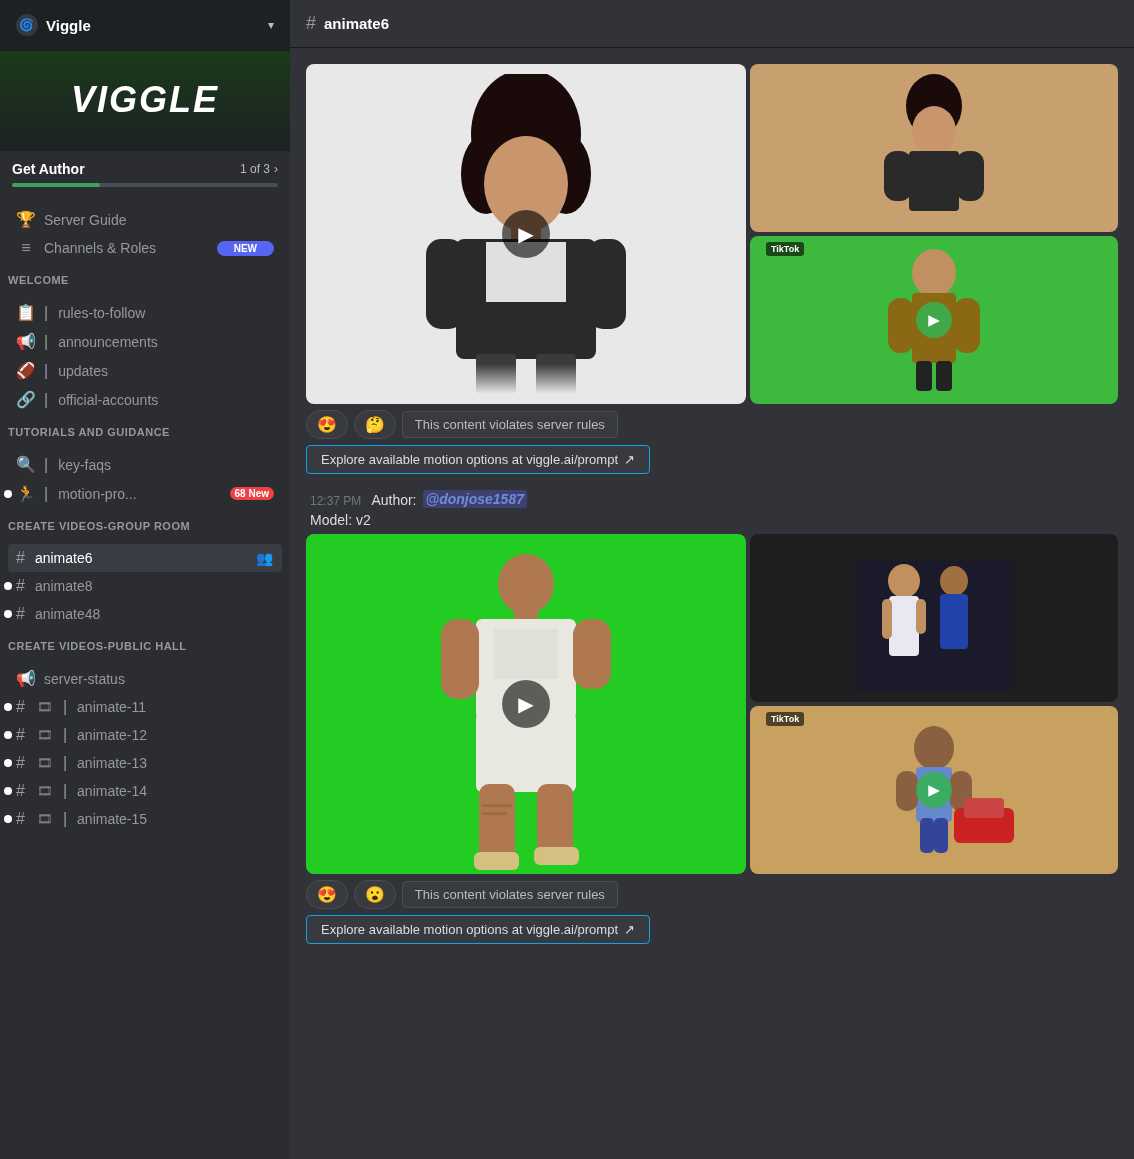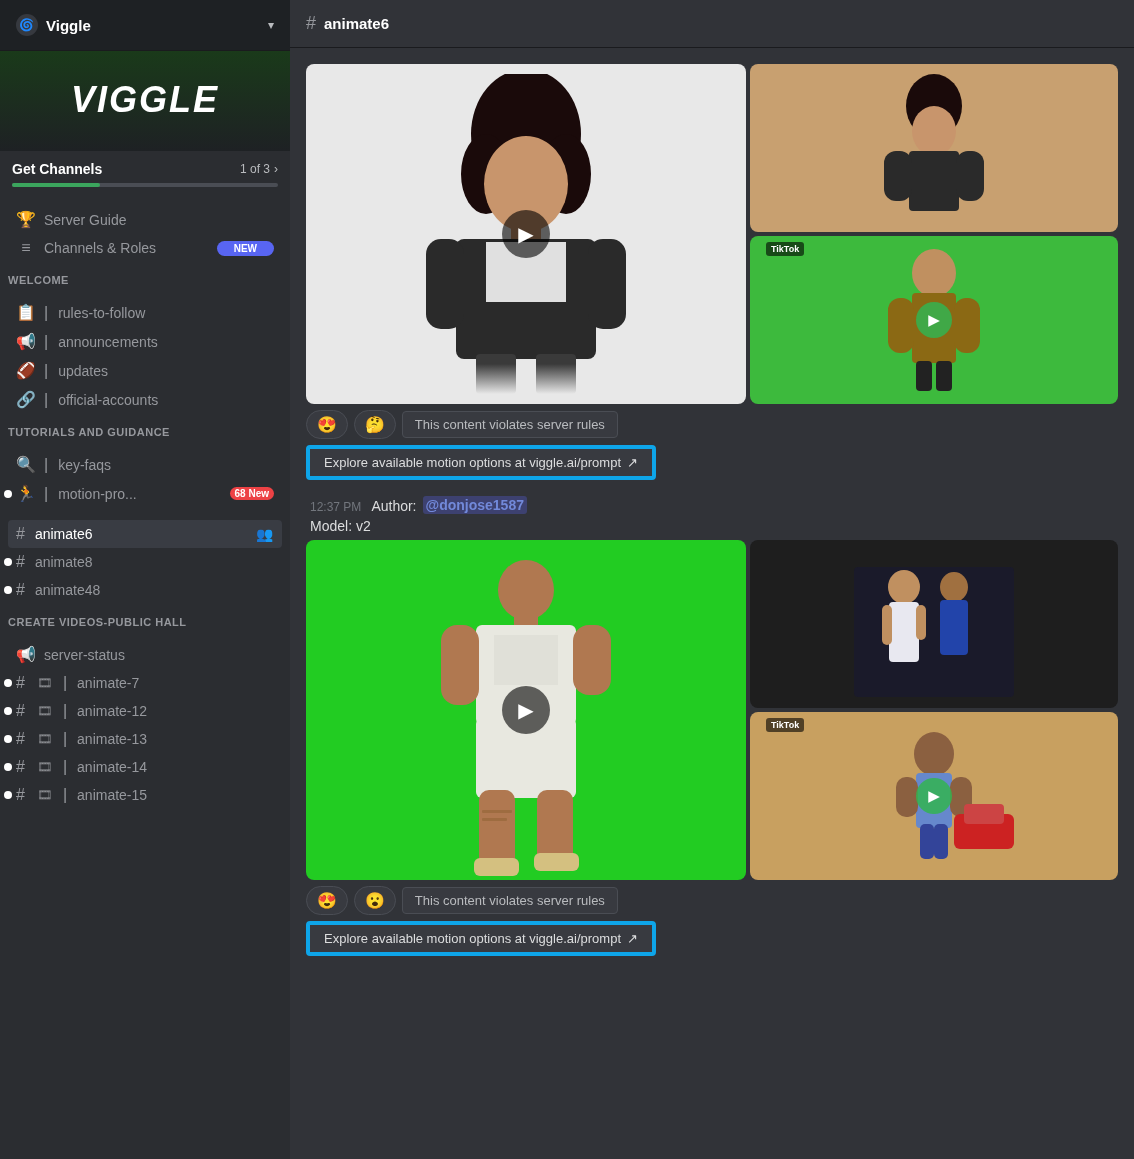--- a/index.html
+++ b/index.html
@@ -221,33 +221,33 @@
       background: #383a40;
       border: 1px solid #4a4d54;
       border-radius: 4px;
       padding: 5px 12px;
       cursor: pointer;
       color: #b9bbbe;
       font-size: 13px;
     }
     .explore-btn {
       background: #383a40;
-      border: 4px solid #0ea5e9;
+      border: 1px solid #0ea5e9;
       border-radius: 4px;
       padding: 6px 14px;
       cursor: pointer;
       color: #dcddde;
       font-size: 13px;
       display: flex;
       align-items: center;
       gap: 6px;
       width: fit-content;
     }
     .message-timestamp { color: #72767d; font-size: 12px; margin-right: 4px; }
-    .mention { background: rgba(88,101,242,0.3); color: #7289da; padding: 1px 3px; border-radius: 3px; font-weight: 600; }
+    .mention { background: rgba(88,101,242,0.3); color: #7289da; padding: 1px 3px; border-radius: 3px; font-weight: 600; font-style: italic; }
     .message-info { display: flex; gap: 4px; flex-direction: column; padding-left: 4px; }
 
     .tiktok-badge {
       position: absolute;
       top: 6px;
       left: 16px;
       background: rgba(0,0,0,0.6);
       color: #fff;
       font-size: 9px;
       padding: 2px 5px;
@@ -291,21 +291,21 @@
   </div>
 
   <div class="viggle-banner">
     <div class="viggle-logo-text">
       <span class="v-special">V</span>IGGLE
     </div>
   </div>
 
   <div class="get-started-section">
     <div class="get-started-header">
-      <span class="get-started-title">Get Channels</span>
+      <span class="get-started-title">Get Author</span>
       <span class="get-started-count">
         <span>1 of 3</span>
         <span>›</span>
       </span>
     </div>
     <div class="progress-bar-bg">
       <div class="progress-bar-fill"></div>
     </div>
   </div>
 
@@ -354,20 +354,21 @@
     </div>
     <div class="sidebar-item" style="position:relative;">
       <div class="unread-dot"></div>
       <span class="item-icon">🏃</span>
       <span class="channel-prefix">|</span>
       <span class="item-label">motion-pro...</span>
       <span class="badge-count">68 New</span>
     </div>
   </div>
 
+  <div class="sidebar-section-label">CREATE VIDEOS-GROUP ROOM</div>
   <div class="sidebar-section">
     <div class="sidebar-item active">
       <span class="channel-prefix">#</span>
       <span class="item-label">animate6</span>
       <span class="add-user-icon">👥</span>
     </div>
     <div class="sidebar-item" style="position:relative;">
       <div class="unread-dot"></div>
       <span class="channel-prefix">#</span>
       <span class="item-label">animate8</span>
@@ -383,21 +384,21 @@
   <div class="sidebar-section">
     <div class="sidebar-item">
       <span class="item-icon">📢</span>
       <span class="item-label">server-status</span>
     </div>
     <div class="sidebar-item" style="position:relative;">
       <div class="unread-dot"></div>
       <span class="channel-prefix">#</span>
       <span class="item-icon" style="font-size:12px;">🎞</span>
       <span class="channel-prefix">|</span>
-      <span class="item-label">animate-7</span>
+      <span class="item-label">animate-11</span>
     </div>
     <div class="sidebar-item" style="position:relative;">
       <div class="unread-dot"></div>
       <span class="channel-prefix">#</span>
       <span class="item-icon" style="font-size:12px;">🎞</span>
       <span class="channel-prefix">|</span>
       <span class="item-label">animate-12</span>
     </div>
     <div class="sidebar-item" style="position:relative;">
       <div class="unread-dot"></div>

